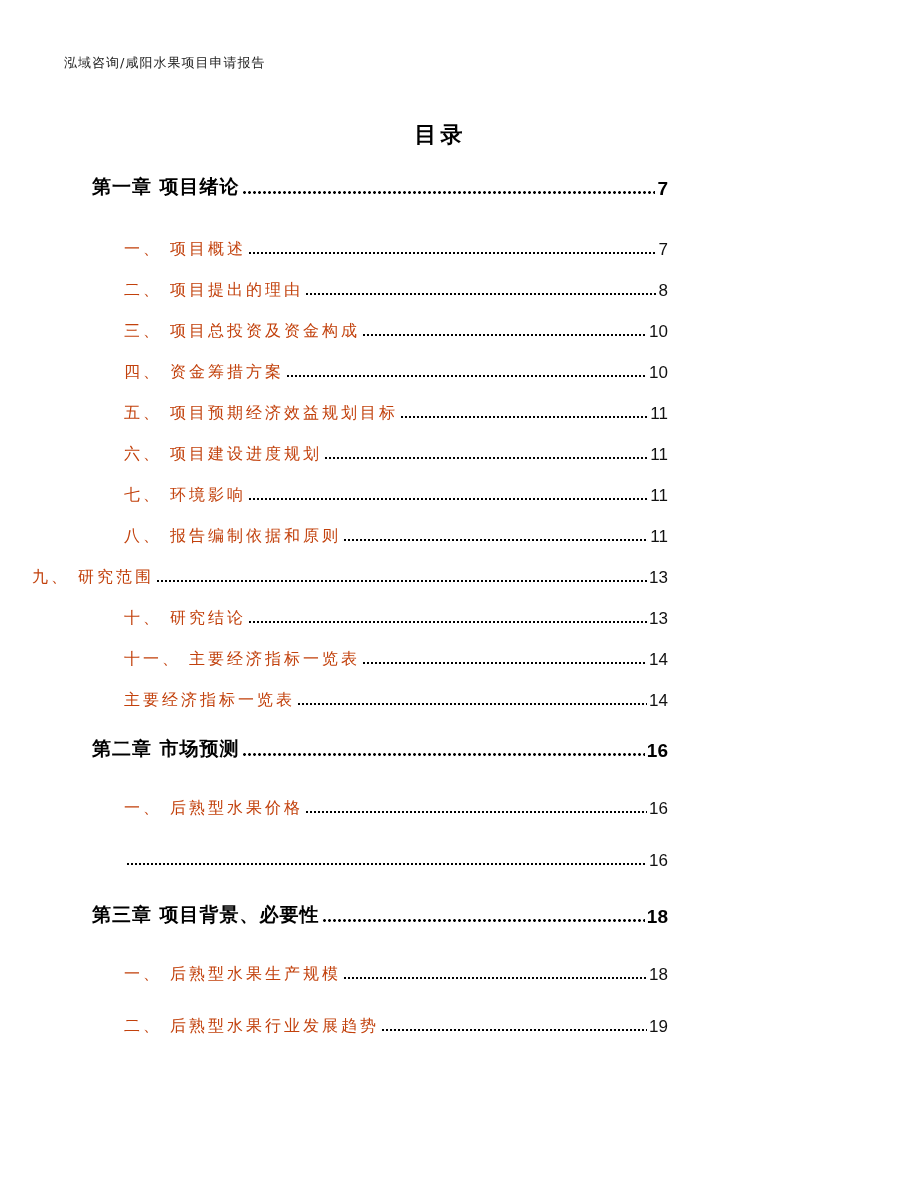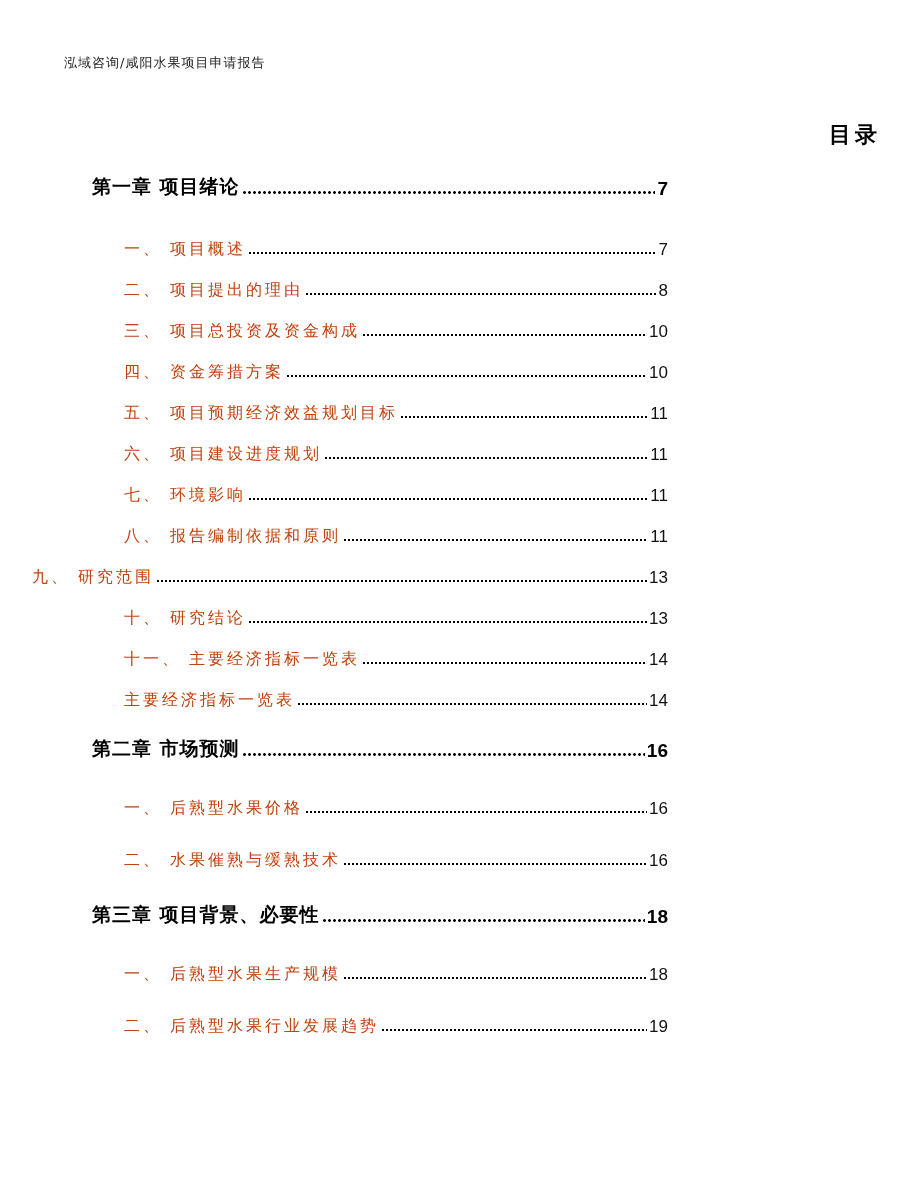--- a/index.html
+++ b/index.html
@@ -1,18 +1,18 @@
 <!DOCTYPE html>
 <html><head>
   <meta charset="utf-8">
   <style>
     html, body { margin: 0; padding: 0; background: #ffffff; }
     body { width: 920px; height: 1191px; position: relative; overflow: hidden; color: #000; }
     .header { position: absolute; left: 64px; top: 54px; font-family: "DejaVu Sans", sans-serif; font-size: 13px; color: #222; letter-spacing: 1px; }
-    .title { position: absolute; left: 0; width: 881px; top: 120px; text-align: right; font-family: "DejaVu Sans", sans-serif; font-size: 22px; font-weight: bold; letter-spacing: 4px; }
+    .title { position: absolute; left: 0; width: 881px; top: 120px; text-align: center; font-family: "DejaVu Sans", sans-serif; font-size: 22px; font-weight: bold; letter-spacing: 4px; }
     .toc-row { position: absolute; left: 0; width: 760px; height: 30px; display: flex; align-items: flex-end; }
     .toc-row .label { white-space: nowrap; flex: 0 0 auto; }
     .toc-row .leader { flex: 1 1 auto; overflow: hidden; white-space: nowrap; margin: 0 2px 5px 2px; height: 4px;
       background-image: radial-gradient(circle, #000 0.9px, transparent 1.1px); background-size: 4px 4px; background-repeat: repeat-x; background-position: left bottom; }
     .toc-row .page { flex: 0 0 auto; white-space: nowrap; font-family: "Liberation Sans", sans-serif; }
     .chapter .label { font-family: "DejaVu Sans", sans-serif; font-size: 19px; font-weight: bold; letter-spacing: 1px; }
     .chapter .page { font-size: 19px; font-weight: bold; }
     .chapter .leader { background-image: radial-gradient(circle, #000 1.3px, transparent 1.5px); background-size: 5px 5px; height: 5px; }
     .chapter { padding-left: 92px; padding-right: 92px; box-sizing: border-box; }
     .section { padding-left: 124px; padding-right: 92px; box-sizing: border-box; }
@@ -95,21 +95,20 @@
       <span class="label">第二章 市场预测</span>
       <span class="leader"></span>
       <span class="page">16</span>
     </div>
     <div class="toc-row section" style="top: 789px;">
       <span class="label">一、 后熟型水果价格</span>
       <span class="leader"></span>
       <span class="page">16</span>
     </div>
     <div class="toc-row section" style="top: 841px;">
-      <span class="label">二、 水果催熟与缓熟技术</span>
       <span class="leader"></span>
       <span class="page">16</span>
     </div>
     <div class="toc-row chapter" style="top: 898px;">
       <span class="label">第三章 项目背景、必要性</span>
       <span class="leader"></span>
       <span class="page">18</span>
     </div>
     <div class="toc-row section" style="top: 955px;">
       <span class="label">一、 后熟型水果生产规模</span>

